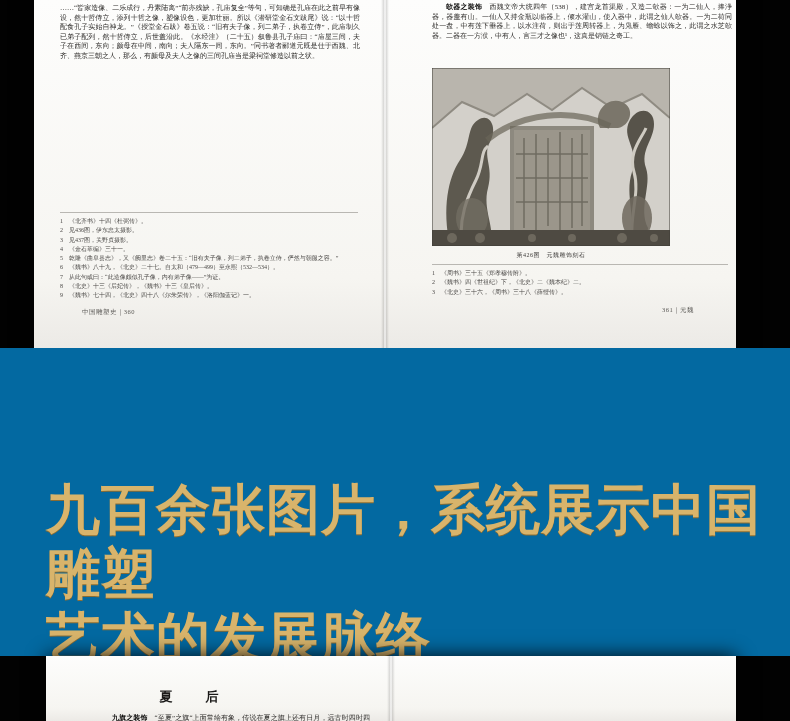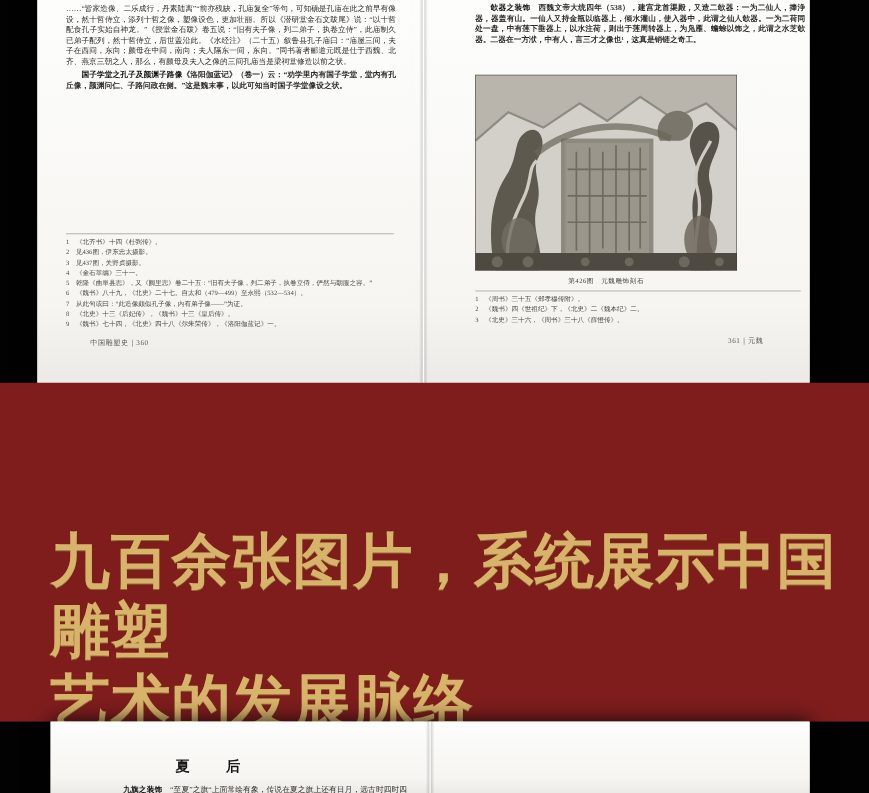--- a/index.html
+++ b/index.html
@@ -12,52 +12,51 @@
   .spread.bottom{left:46px;top:656px;width:690px;height:65px;}
   .page{position:relative;flex:1;background:linear-gradient(180deg,#fdfdfc 0%,#f6f5f1 80%,#eceae6 100%);}
   .gutter{position:absolute;top:0;bottom:0;width:8px;left:calc(50% - 4px);
           background:linear-gradient(90deg,rgba(0,0,0,0) 0%,rgba(0,0,0,.14) 35%,rgba(255,255,255,.9) 50%,rgba(0,0,0,.14) 65%,rgba(0,0,0,0) 100%);}
   .spread.top .page{padding-top:2px;}
   .pageL{padding-left:26px;padding-right:14px;}
   .pageR{padding-left:58px;padding-right:4px;}
   
   .body{font-size:7px;line-height:9.5px;color:#2e2c2a;text-align:justify;margin:0;}
   .body b{color:#121110;}
-  .indent{text-indent:2em;font-weight:bold;}
+  .indent{text-indent:2em;}
   .cont{margin-top:2px;}
   .sec-head{font-size:9.5px;font-weight:bold;color:#141312;margin:14px 0 12px 0;letter-spacing:1px;}
   .footnotes{position:absolute;left:26px;right:16px;list-style:none;margin:0;padding:0;}
   .pageR .footnotes{left:58px;right:6px;}
   .footnote{font-size:6px;line-height:9.3px;color:#4a4846;white-space:nowrap;overflow:hidden;}
   .rule{position:absolute;height:1px;background:#b9b7b2;}
   .folio{position:absolute;font-size:6.5px;color:#5a5855;letter-spacing:.5px;}
   
   .figure{position:absolute;left:58px;top:68px;width:238px;}
   .photo{width:238px;height:178px;display:block;background:#cfccc6;}
   .caption{margin-top:5px;text-align:center;font-size:6px;color:#3c3a38;letter-spacing:.5px;}
   
-  .banner{position:absolute;left:0;top:348px;width:790px;height:308px;background:#7f1d1d;}
+  .banner{position:absolute;left:0;top:348px;width:790px;height:308px;background:#0369a1;}
   .banner-text{position:absolute;left:46px;top:130px;width:720px;
                font-weight:800;font-size:54px;line-height:64px;letter-spacing:1px;
                color:#d8b46b;text-shadow:0 1px 0 #8a6c33;}
   
   .chap-title{position:absolute;left:0;width:296px;top:32px;text-align:center;
               font-size:13px;font-weight:bold;letter-spacing:10px;color:#1a1918;}
   .bm-paraL{position:absolute;left:66px;width:258px;top:58px;}
 </style>
 </head>
 <body>
 
 <div class="canvas">
 
   <section class="spread top">
 
     <div class="page pageL">
       <p class="body cont">……“皆家造像、二乐成行，丹素陆离”“前亦残缺，孔庙复全”等句，可知确是孔庙在此之前早有像设，然十哲侍立，添列十哲之像，塑像设色，更加壮丽。所以《潜研堂金石文跋尾》说：“以十哲配食孔子实始自神龙。”《授堂金石跋》卷五说：“旧有夫子像，列二弟子，执卷立侍”，此庙制久已弟子配列，然十哲侍立，后世盖沿此。《水经注》（二十五）叙鲁县孔子庙曰：“庙屋三间，夫子在西间，东向；颜母在中间，南向；夫人隔东一间，东向。”同书著者郦道元既是仕于西魏、北齐、燕京三朝之人，那么，有颜母及夫人之像的三间孔庙当是梁祠堂修造以前之状。</p>
-      <p class="body indent" style="margin-top:3px"><b>国子学堂之孔子及颜渊子路像</b><span>《洛阳伽蓝记》（卷一）云：“劝学里内有国子学堂，堂内有孔丘像，颜渊问仁、子路问政在侧。”这是魏末事，以此可知当时国子学堂像设之状。</span></p>
 
       <div class="rule" style="left:26px;right:16px;top:212px"></div>
       <ul class="footnotes" style="top:217px">
         <li class="footnote">1　《北齐书》十四《杜弼传》。</li>
         <li class="footnote">2　见436图，伊东忠太摄影。</li>
         <li class="footnote">3　见437图，关野贞摄影。</li>
         <li class="footnote">4　《金石萃编》三十一。</li>
         <li class="footnote">5　乾隆《曲阜县志》，又《阙里志》卷二十五：“旧有夫子像，列二弟子，执卷立侍，俨然与朝服之容。”</li>
         <li class="footnote">6　《魏书》八十九，《北史》二十七。自太和（479—499）至永熙（532—534）。</li>
         <li class="footnote">7　从此句或曰：“此造像颇似孔子像，内有弟子像——”为证。</li>

